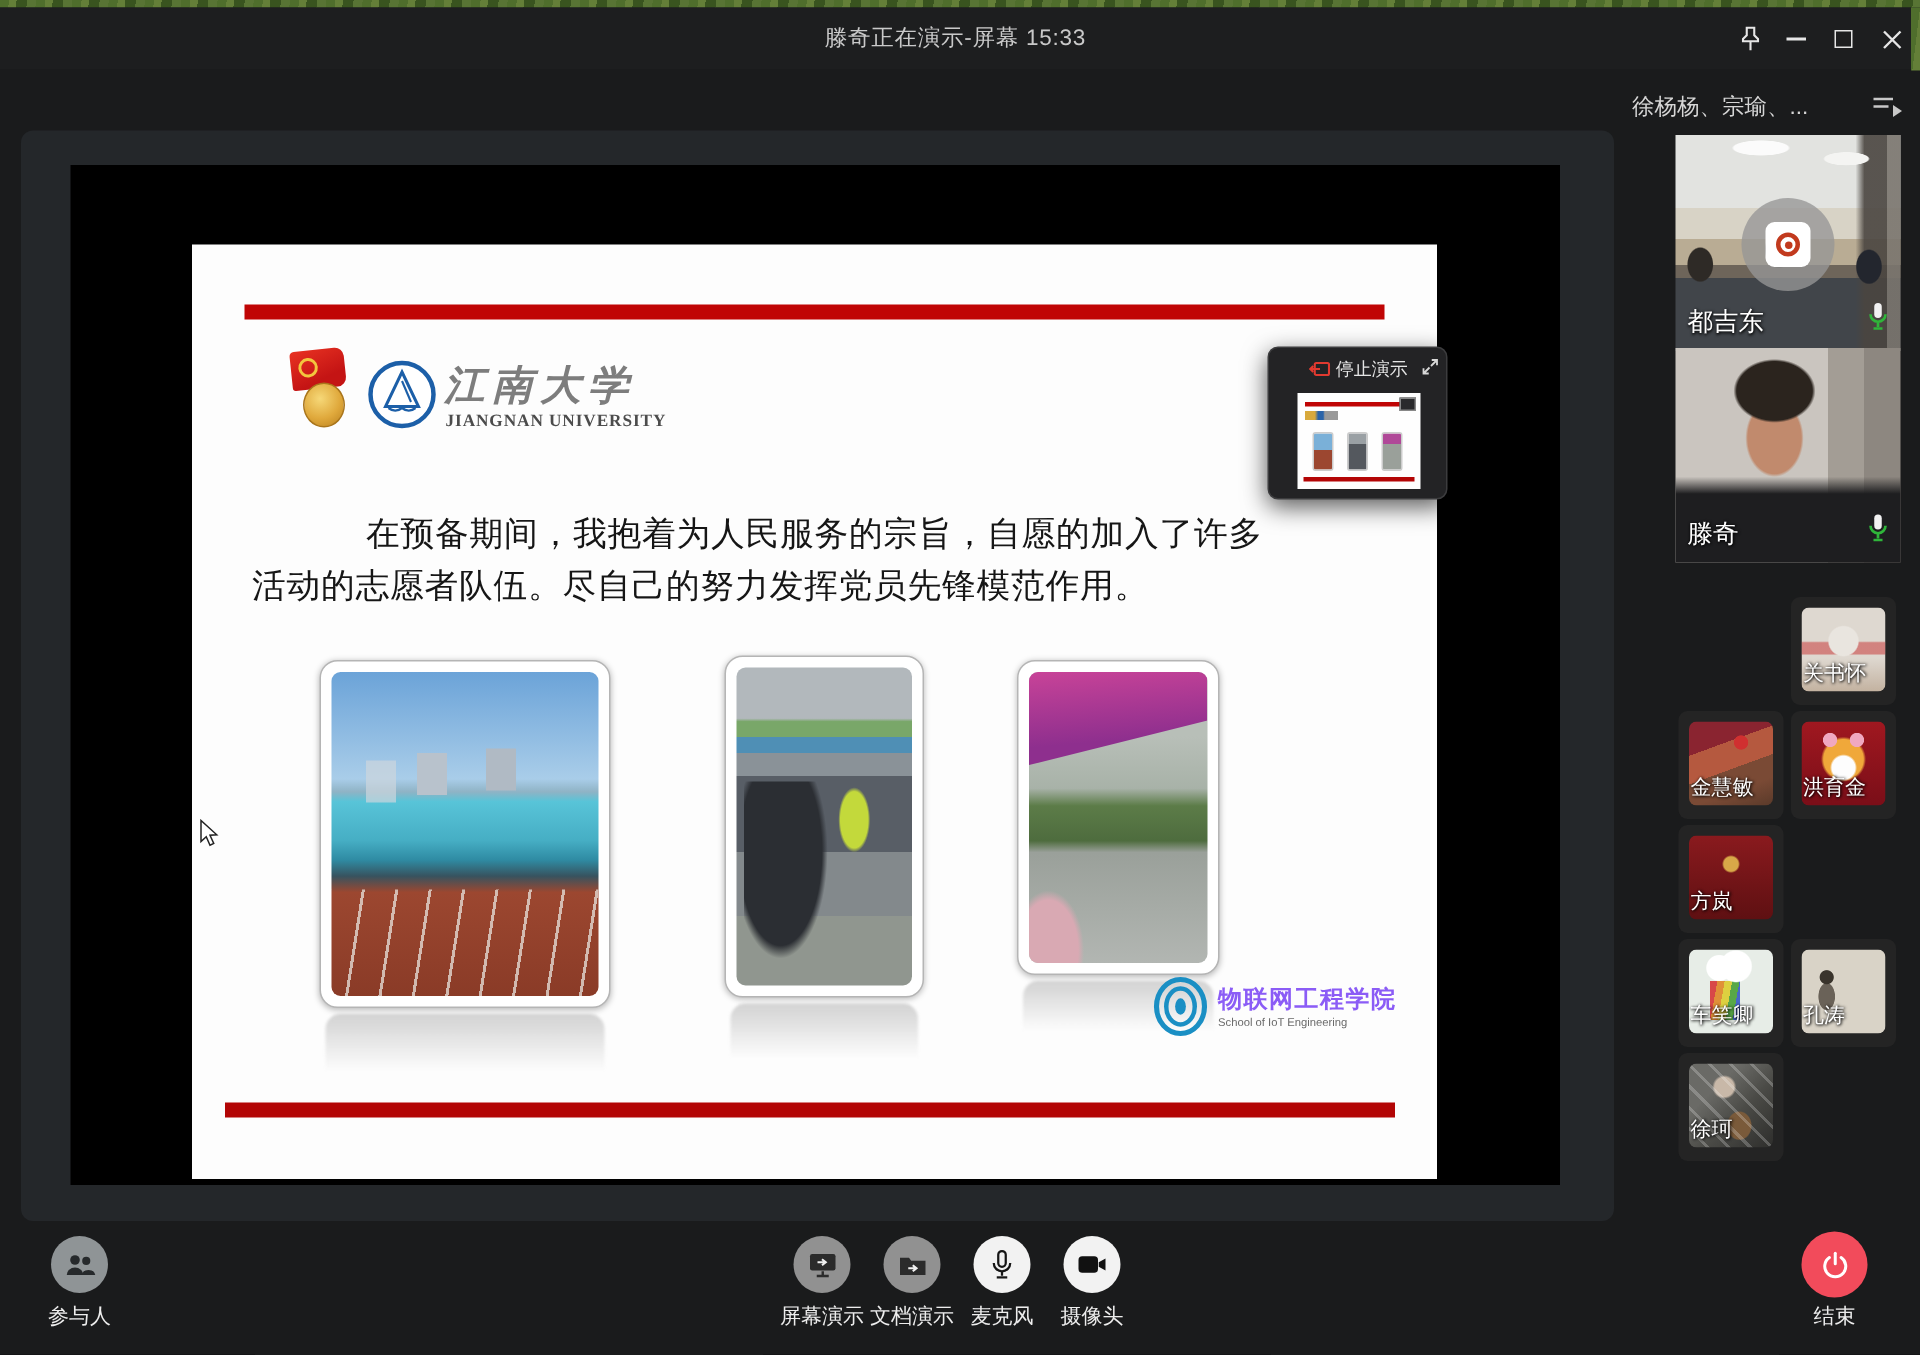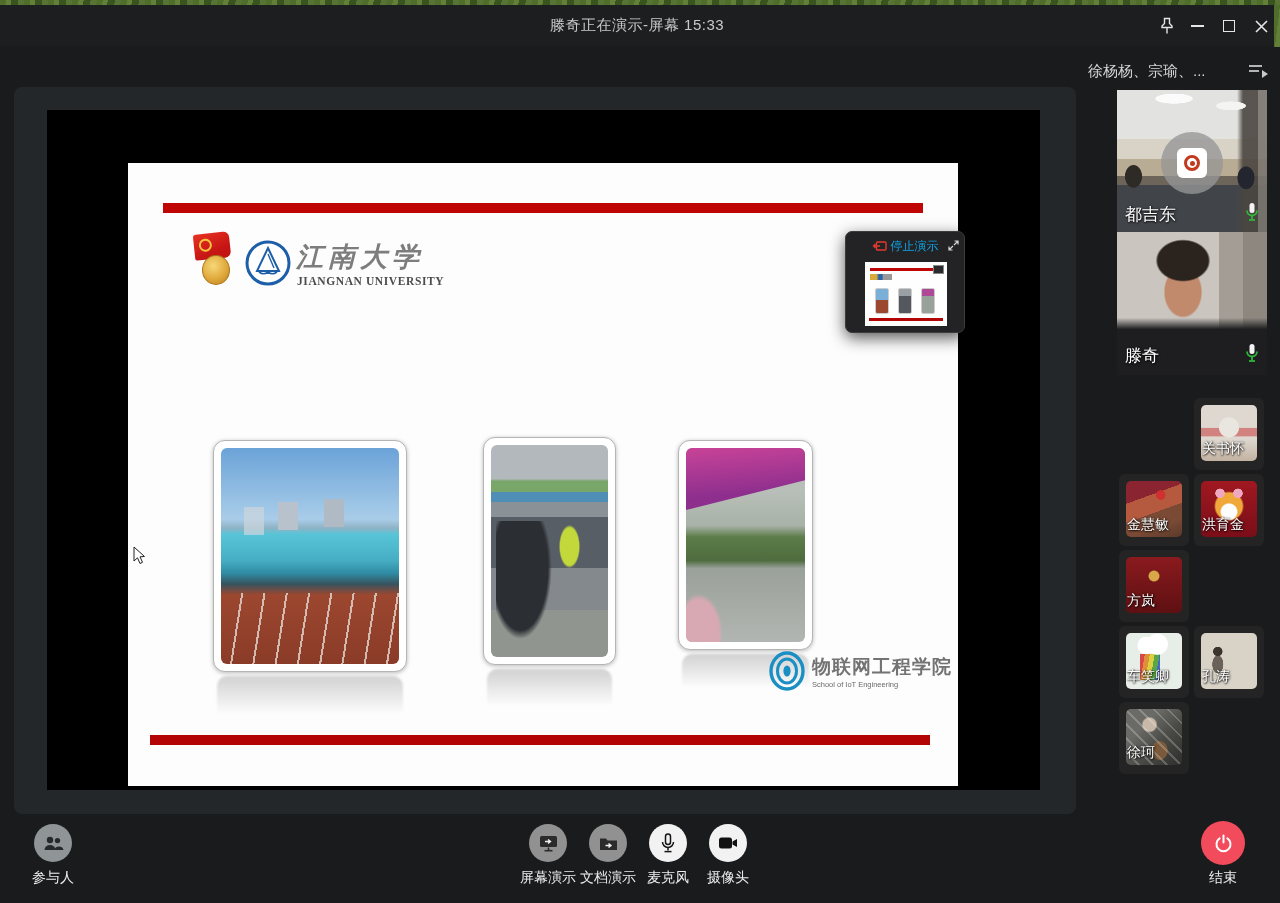--- a/index.html
+++ b/index.html
@@ -55,27 +55,27 @@
   .ph2 .runner { position:absolute; left:56%; top:36%; width:22%; height:24%; background:radial-gradient(ellipse at center,#c3d93b 0 52%,transparent 60%); }
   .ph2 .photog { position:absolute; left:4%; bottom:6%; width:50%; height:58%; background:radial-gradient(ellipse at 42% 38%,#2b2e33 0 58%,transparent 66%); }
   .photo3 { left:550px; top:277px; width:135px; height:210px; }
   .ph3 { background:linear-gradient(180deg,#b8bfb8 22%,#a8b2a8 40%,#5c7c48 46%,#4e6c3e 58%,#9aa09a 62%,#b2b6b2 100%); }
   .ph3 .canopy { position:absolute; top:0; left:0; right:0; height:32%; background:linear-gradient(175deg,#c84398 0%,#8e2f8e 70%); clip-path:polygon(0 0,100% 0,100% 52%,0 100%); }
   .ph3 .pinkfig { position:absolute; left:0; bottom:0; width:34%; height:28%; background:radial-gradient(ellipse at 32% 85%,#d9a9b3 0 52%,transparent 62%); }
   .refl { position:absolute; border-radius:10px; background:linear-gradient(180deg,rgba(140,140,140,.38),rgba(255,255,255,0) 80%); filter:blur(1.2px); }
 
   
   .iot { position:absolute; left:640px; top:488px; display:flex; align-items:center; gap:6px; }
-  .iot-text .cn { font-size:19px; font-weight:bold; color:#737373; letter-spacing:1px; }
+  .iot-text .cn { font-size:16px; font-weight:bold; color:#8b5cf6; letter-spacing:1px; }
   .iot-text .en { font-size:7.5px; color:#6a6a6a; }
 
   
   .stop-panel { position:absolute; left:845px; top:231px; width:120px; height:102px; background:#232325; border:1px solid #3c3c3e; border-radius:7px; box-shadow:0 5px 16px rgba(0,0,0,.65); }
   .stop-head { position:absolute; top:6px; left:0; width:100%; display:flex; justify-content:center; align-items:center; gap:4px; }
-  .stop-label { color:#0ea5e9; font-size:12px; }
+  .stop-label { color:#e5e5e5; font-size:12px; }
   .expand-btn { position:absolute; right:5px; top:5px; }
   .thumb { position:absolute; left:19px; top:30px; width:82px; height:64px; background:#fefefe; }
   .thumb .tb1 { position:absolute; left:5px; top:6px; width:72px; height:3px; background:#c00505; }
   .thumb .tb2 { position:absolute; left:4px; top:56px; width:74px; height:3px; background:#b30505; }
   .thumb .tlogo { position:absolute; left:5px; top:12px; width:22px; height:6px; background:linear-gradient(90deg,#d8a93c 0 30%,#2a63a8 40% 55%,#999 60% 100%); }
   .thumb .tp { position:absolute; top:26px; width:14px; height:26px; border:1px solid #ccc; border-radius:2px; }
   .thumb .tp1 { left:10px; background:linear-gradient(180deg,#7ab0d8 0 45%,#9c4730 45% 100%); }
   .thumb .tp2 { left:33px; background:linear-gradient(180deg,#9aa0a4 0 30%,#54585e 30% 100%); }
   .thumb .tp3 { left:56px; background:linear-gradient(180deg,#b04898 0 30%,#9aa09a 30% 100%); }
   .thumb .tstop { position:absolute; right:3px; top:3px; width:11px; height:9px; background:#2a2a2c; border:1px solid #888; }
@@ -172,20 +172,21 @@
           <svg width="48" height="48" viewBox="0 0 48 48">
             <circle cx="24" cy="24" r="21" fill="#fff" stroke="#1c5fa8" stroke-width="3"></circle>
             <path d="M24 9 L35 32 H13 Z" fill="none" stroke="#1c5fa8" stroke-width="2"></path>
             <path d="M24 15 L30 29" fill="none" stroke="#1c5fa8" stroke-width="1.4"></path>
             <path d="M15 33 q4.5 3.5 9 0 q4.5 3.5 9 0" fill="none" stroke="#1c5fa8" stroke-width="1.6"></path>
           </svg>
         </div>
         <div class="uni-cn">江南大学</div>
         <div class="uni-en">JIANGNAN UNIVERSITY</div>
 
+        <p class="para">在预备期间，我抱着为人民服务的宗旨，自愿的加入了许多活动的志愿者队伍。尽自己的努力发挥党员先锋模范作用。</p>
 
         <div class="photo photo1">
           <div class="ph ph1">
               <div class="bld"></div>
               <div class="lanes"></div>
             </div>
         </div>
         <div class="photo photo2">
           <div class="ph ph2">
               <div class="runner"></div>

